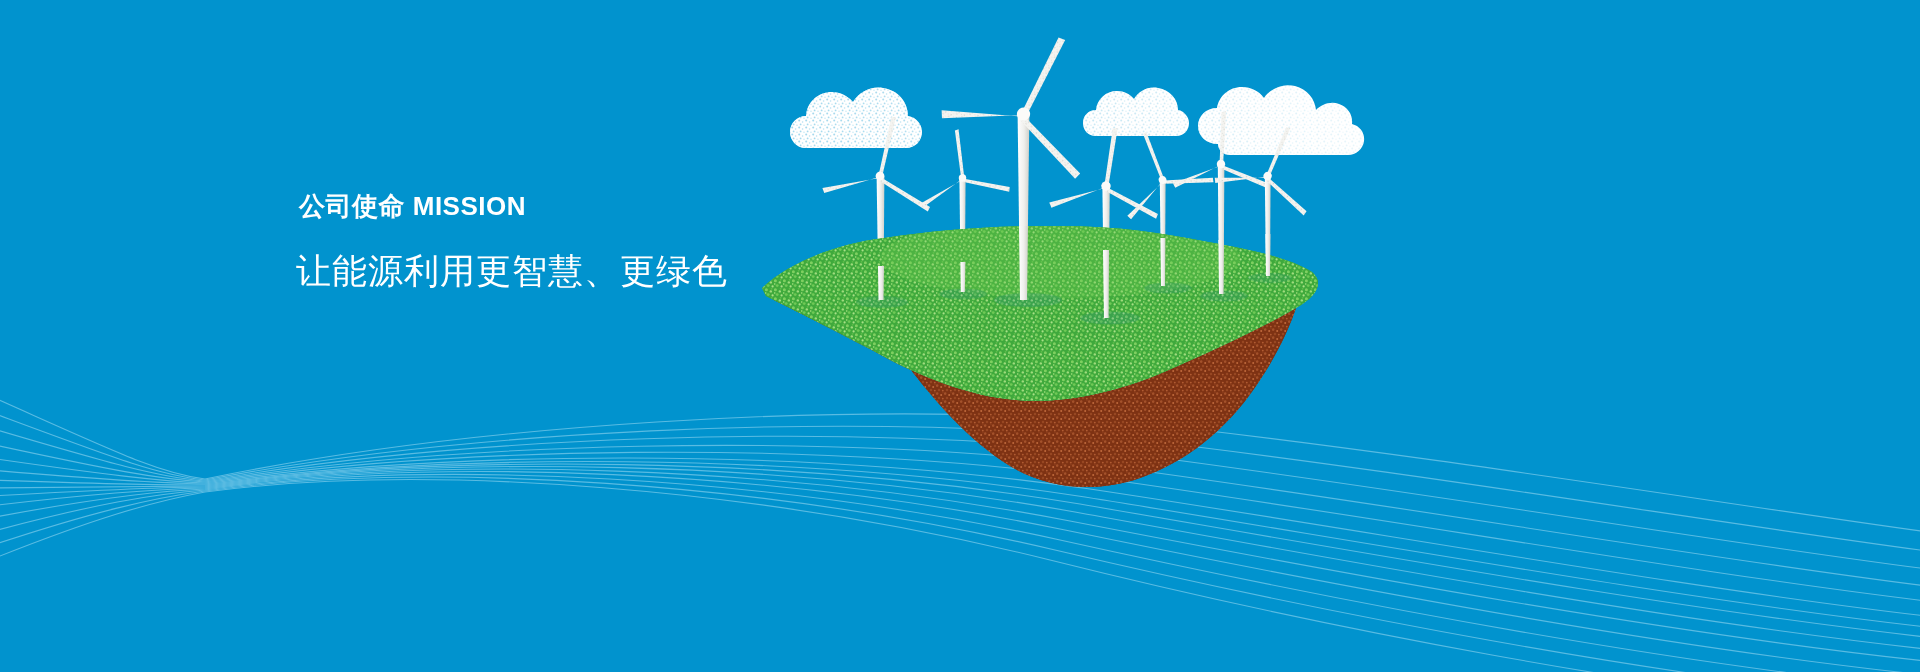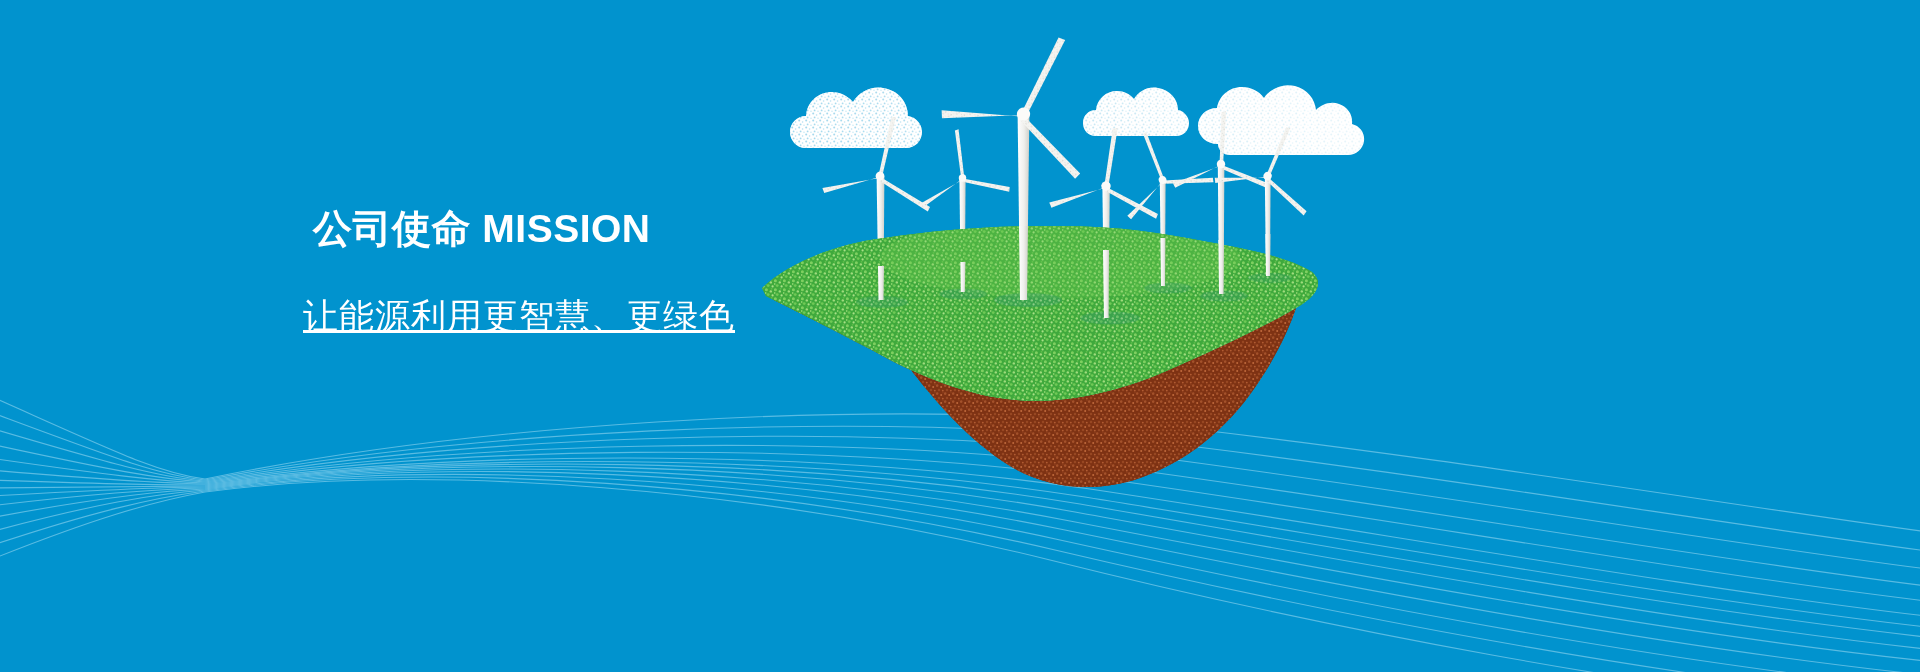--- a/index.html
+++ b/index.html
@@ -25,38 +25,37 @@
     display: block;
   }
   #text-block {
     position: absolute;
     left: 295px;
     top: 186px;
     width: 700px;
     z-index: 5;
   }
   #headline {
-    margin: 18px;
+    margin: 4px;
     color: #ffffff;
-    font-size: 39px;
+    font-size: 26px;
     font-weight: bold;
     letter-spacing: 0.5px;
     line-height: 1.28;
     white-space: nowrap;
   }
   #subheadline {
-    margin: 8px;
+    margin: 1px;
     padding-top: 22px;
     color: #ffffff;
     font-size: 35px;
     font-weight: 300;
     letter-spacing: 1px;
     line-height: 1.25;
     white-space: nowrap;
-    text-decoration: underline;
   }
 </style>
 </head>
 <body>
 
 <div id="banner">
 
   <svg id="bg-svg" viewBox="0 0 1920 672" preserveAspectRatio="none" aria-hidden="true">
     <rect x="0" y="0" width="1920" height="672" fill="#0193ce"></rect>
     <g fill="none" stroke="#8fd4ef" stroke-width="1.1" opacity="0.62">

